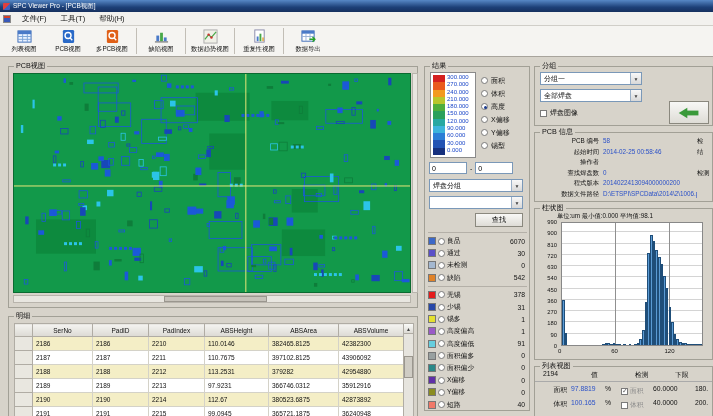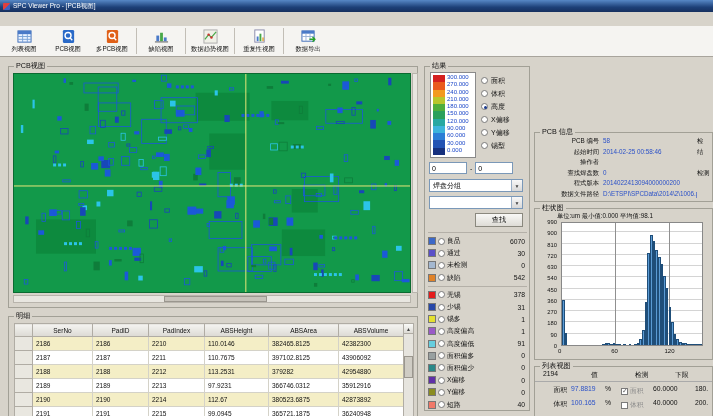--- a/index.html
+++ b/index.html
@@ -104,20 +104,28 @@
   .vs-up{position:absolute;top:0;left:0;width:100%;height:10px;background:linear-gradient(#fafaf8,#dcdad4);border-bottom:1px solid #b0aca4;font-size:5px;text-align:center;line-height:10px;color:#444;}
   .vs-thumb{position:absolute;top:32px;left:0;width:100%;height:22px;background:#cfccc4;border:1px solid #9a968e;}
 </style>
 </head>
 <body>
 
 <div class="app">
   <div class="titlebar">
     <div class="app-icon"></div>
     <span class="title-text">SPC Viewer Pro - [PCB视图]</span>
+  </div>
+  <div class="menubar">
+    <div class="menu-doc-icon"></div>
+    <div id="menu-items" style="display:flex">
+        <span class="menu-item">文件(F)</span>
+        <span class="menu-item">工具(T)</span>
+        <span class="menu-item">帮助(H)</span>
+      </div>
   </div>
   <div class="toolbar" id="toolbar">
       <div class="tbtn">
         <div class="ticon">
           <svg viewBox="0 0 16 16">
             <rect x="1" y="2" width="14" height="12" fill="#eaf2ff" stroke="#3a6ab8"></rect>
             <rect x="1" y="2" width="14" height="3.5" fill="#4a7ac8"></rect>
             <path d="M1 8h14M1 11h14M6 5.5v8.5M11 5.5v8.5" stroke="#7aa2d8" fill="none"></path>
           </svg>
         </div>
@@ -589,20 +597,41 @@
         </div>
         <div class="legend-row">
           <span class="chip" style="background: rgb(240, 120, 104);"></span>
           <span class="radio"></span>
           <span class="legend-label">短路</span>
           <span class="legend-count">40</span>
         </div>
       </div>
   </div>
 
+  <div class="groupbox group-panel">
+    <span class="gb-label">分组</span>
+    <div class="dropdown gdd1">
+      <span class="dd-text">分组一</span>
+      <span class="dd-btn">▼</span>
+    </div>
+    <div class="dropdown gdd2">
+      <span class="dd-text">全部焊盘</span>
+      <span class="dd-btn">▼</span>
+    </div>
+    <div class="gcheck-row">
+      <span class="checkbox"></span>
+      <span class="cb-label">焊盘图像</span>
+    </div>
+    <button class="btn arrow-btn">
+      <svg viewBox="0 0 28 16">
+          <path d="M12 2 L2 8 L12 14 Z" fill="#3a9a3a"></path>
+          <rect x="11" y="5.2" width="14" height="5.6" fill="#3a9a3a"></rect>
+        </svg>
+    </button>
+  </div>
 
   <div class="groupbox pcbinfo-box" id="pcbinfo">
     <span class="gb-label">PCB 信息</span>
   <div class="info-row" style="top: 3px;">
         <span class="info-label">PCB 编号</span>
         <span class="info-value">58</span>
         <span class="info-extra">检</span>
       </div>
       <div class="info-row" style="top: 13.6px;">
         <span class="info-label">起始时间</span>

